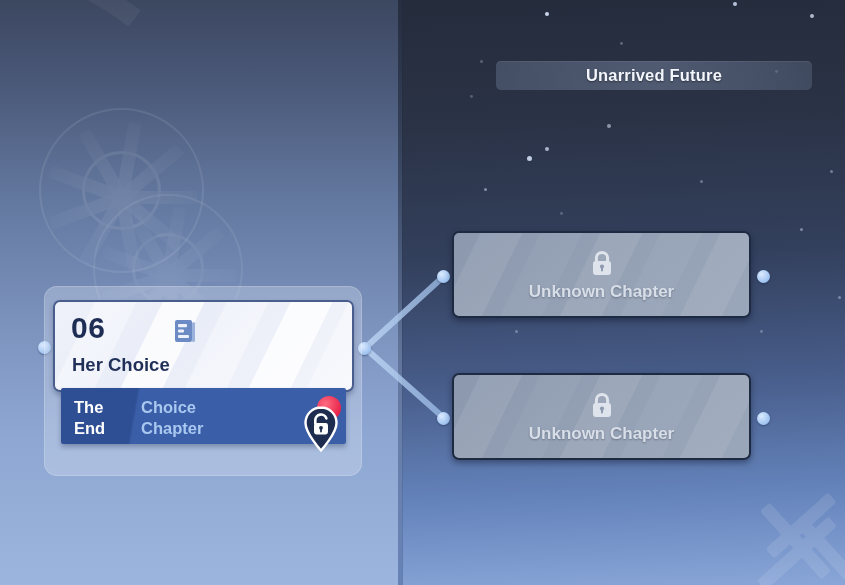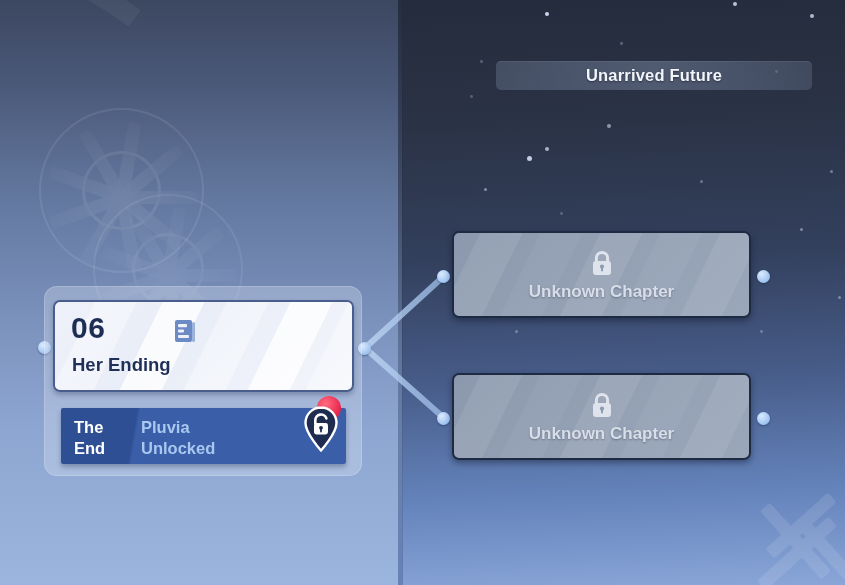--- a/index.html
+++ b/index.html
@@ -120,21 +120,21 @@
     position:absolute; left:16px; top:9px;
     font-size:30px; font-weight:bold; color:#1d2d54; letter-spacing:.5px;
   }
   .book-icon { position:absolute; left:119px; top:17px; width:22px; height:24px; }
   .chapter-card .label-title {
     position:absolute; left:17px; top:52px;
     font-size:18.5px; font-weight:bold; color:#1f2f58;
   }
 
   .ending-bar {
-    position:absolute; left:61px; top:408px; width:285px; height:56px;
+    position:absolute; left:61px; top:388px; width:285px; height:56px;
     background:linear-gradient(100deg,#2f4f94 0%, #2f4f94 26%, #3a5ea8 27%, #3a5ea8 100%);
     border-radius:2px;
     box-shadow:0 3px 5px rgba(22,34,64,.32);
     overflow:hidden;
   }
   .ending-bar .the-end {
     position:absolute; left:13px; top:9px; width:62px;
     color:#ffffff; font-size:16.5px; font-weight:bold; line-height:21px;
   }
   .ending-bar .unlocked {
@@ -283,31 +283,31 @@
       <div class="chev dim" style="left:272px;"></div>
     </div>
     <div class="label-num">06</div>
     <svg class="book-icon" viewBox="0 0 22 24">
       <rect x="1" y="1" width="17" height="22" rx="2" fill="#6c8ac4"></rect>
       <rect x="18" y="3" width="3" height="20" rx="1.5" fill="#9ab2dc"></rect>
       <rect x="4" y="5" width="9" height="3.2" rx="1" fill="#eef1f9"></rect>
       <rect x="4" y="10.5" width="6" height="3" rx="1" fill="#eef1f9"></rect>
       <rect x="4" y="16" width="11" height="3" rx="1" fill="#eef1f9"></rect>
     </svg>
-    <div class="label-title">Her Ending</div>
+    <div class="label-title">Her Choice</div>
   </div>
 
   <div class="ending-bar">
     <div class="the-end">
       <div>The</div>
       <div>End</div>
     </div>
     <div class="unlocked">
-      <div>Pluvia</div>
-      <div>Unlocked</div>
+      <div>Choice</div>
+      <div>Chapter</div>
     </div>
   </div>
 
   <div class="red-dot"></div>
 
   <svg class="unlock-pin" viewBox="0 0 36 46">
     <path d="M18 1.5C9.4 1.5 2.5 8.4 2.5 17c0 10.5 15.5 27.5 15.5 27.5S33.5 27.5 33.5 17C33.5 8.4 26.6 1.5 18 1.5z" fill="#1d2c4f" stroke="#ffffff" stroke-width="2.4"></path>
     <path d="M12.3 17.5v-3.2a5.7 5.7 0 0 1 11.1-1.9" fill="none" stroke="#ffffff" stroke-width="2.6" stroke-linecap="round"></path>
     <rect x="11" y="17" width="14" height="11.5" rx="2.4" fill="#ffffff"></rect>
     <circle cx="18" cy="21.8" r="1.9" fill="#1d2c4f"></circle>

